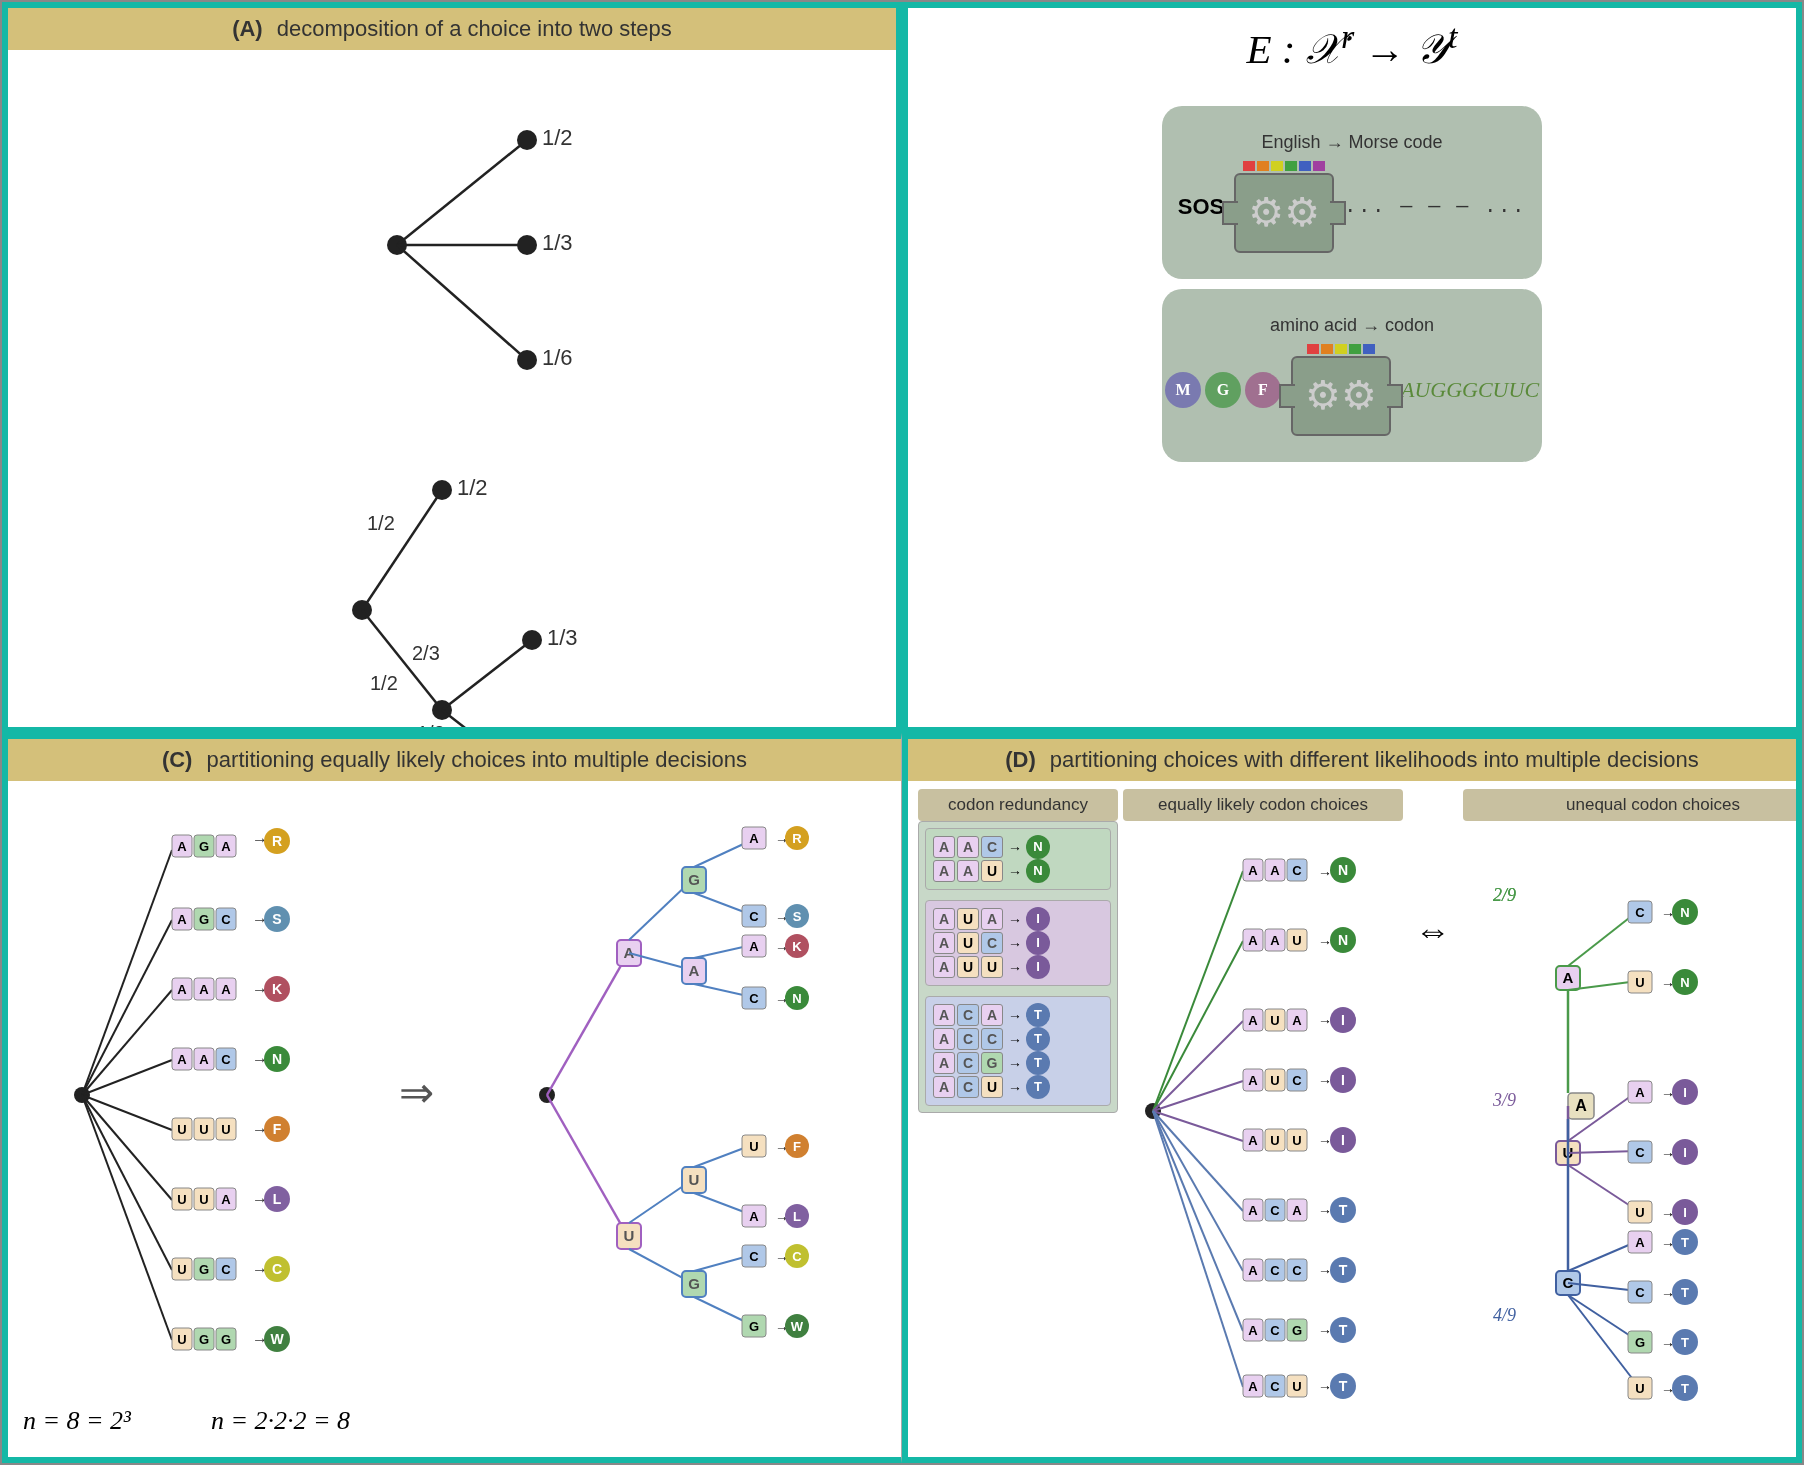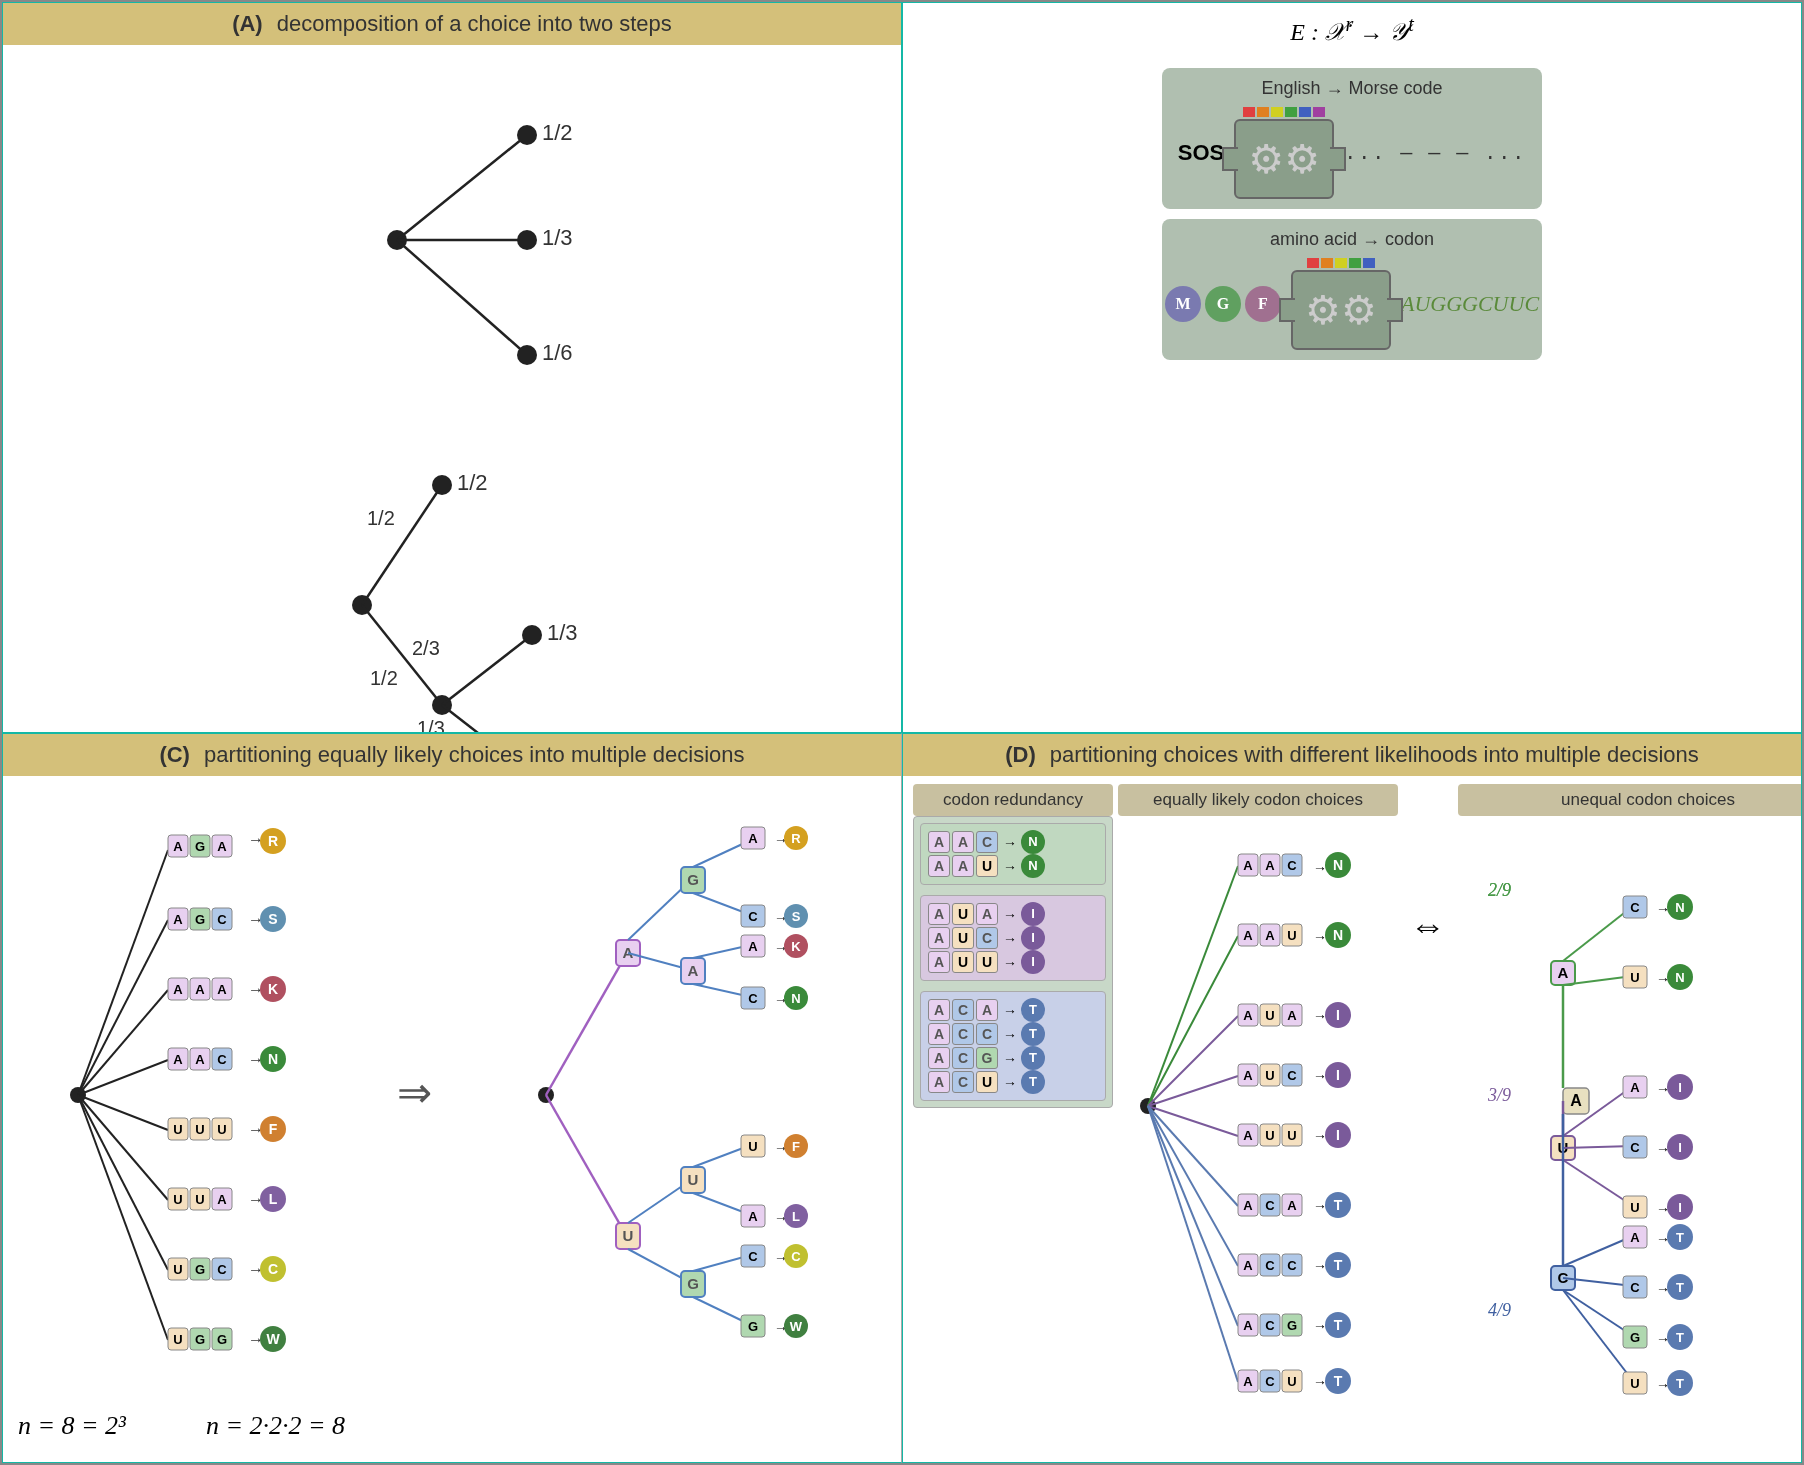--- a/index.html
+++ b/index.html
@@ -12,21 +12,21 @@
     }
     .main-grid {
       display: grid;
       grid-template-columns: 1fr 1fr;
       grid-template-rows: 1fr 1fr;
       width: 1804px;
       height: 1465px;
       border: 2px solid #888;
     }
     .panel {
-      border: 1px solid #14b8a6;
+      border: 6px solid #14b8a6;
       position: relative;
       overflow: hidden;
     }
     .panel-header {
       background: #d4c07a;
       text-align: center;
       font-size: 22px;
       padding: 8px 12px;
       color: #333;
       font-family: Arial, sans-serif;
@@ -51,29 +51,29 @@
 
     
     #panel-b .panel-content {
       display: flex;
       flex-direction: column;
       align-items: center;
       padding: 10px 20px;
       gap: 10px;
     }
     .math-formula {
-      font-size: 24px;
+      font-size: 41px;
       font-style: italic;
-      margin-bottom: 12px;
+      margin-bottom: 23px;
       font-family: 'Times New Roman', Times, serif;
     }
     .encoding-box {
       background: #b0bfb0;
-      border-radius: 8px;
-      padding: 10px 15px;
+      border-radius: 20px;
+      padding: 26px 15px;
       width: 380px;
       display: flex;
       flex-direction: column;
       align-items: center;
       gap: 8px;
     }
     .encoding-label {
       font-size: 18px;
       color: #333;
       font-family: Arial, sans-serif;

